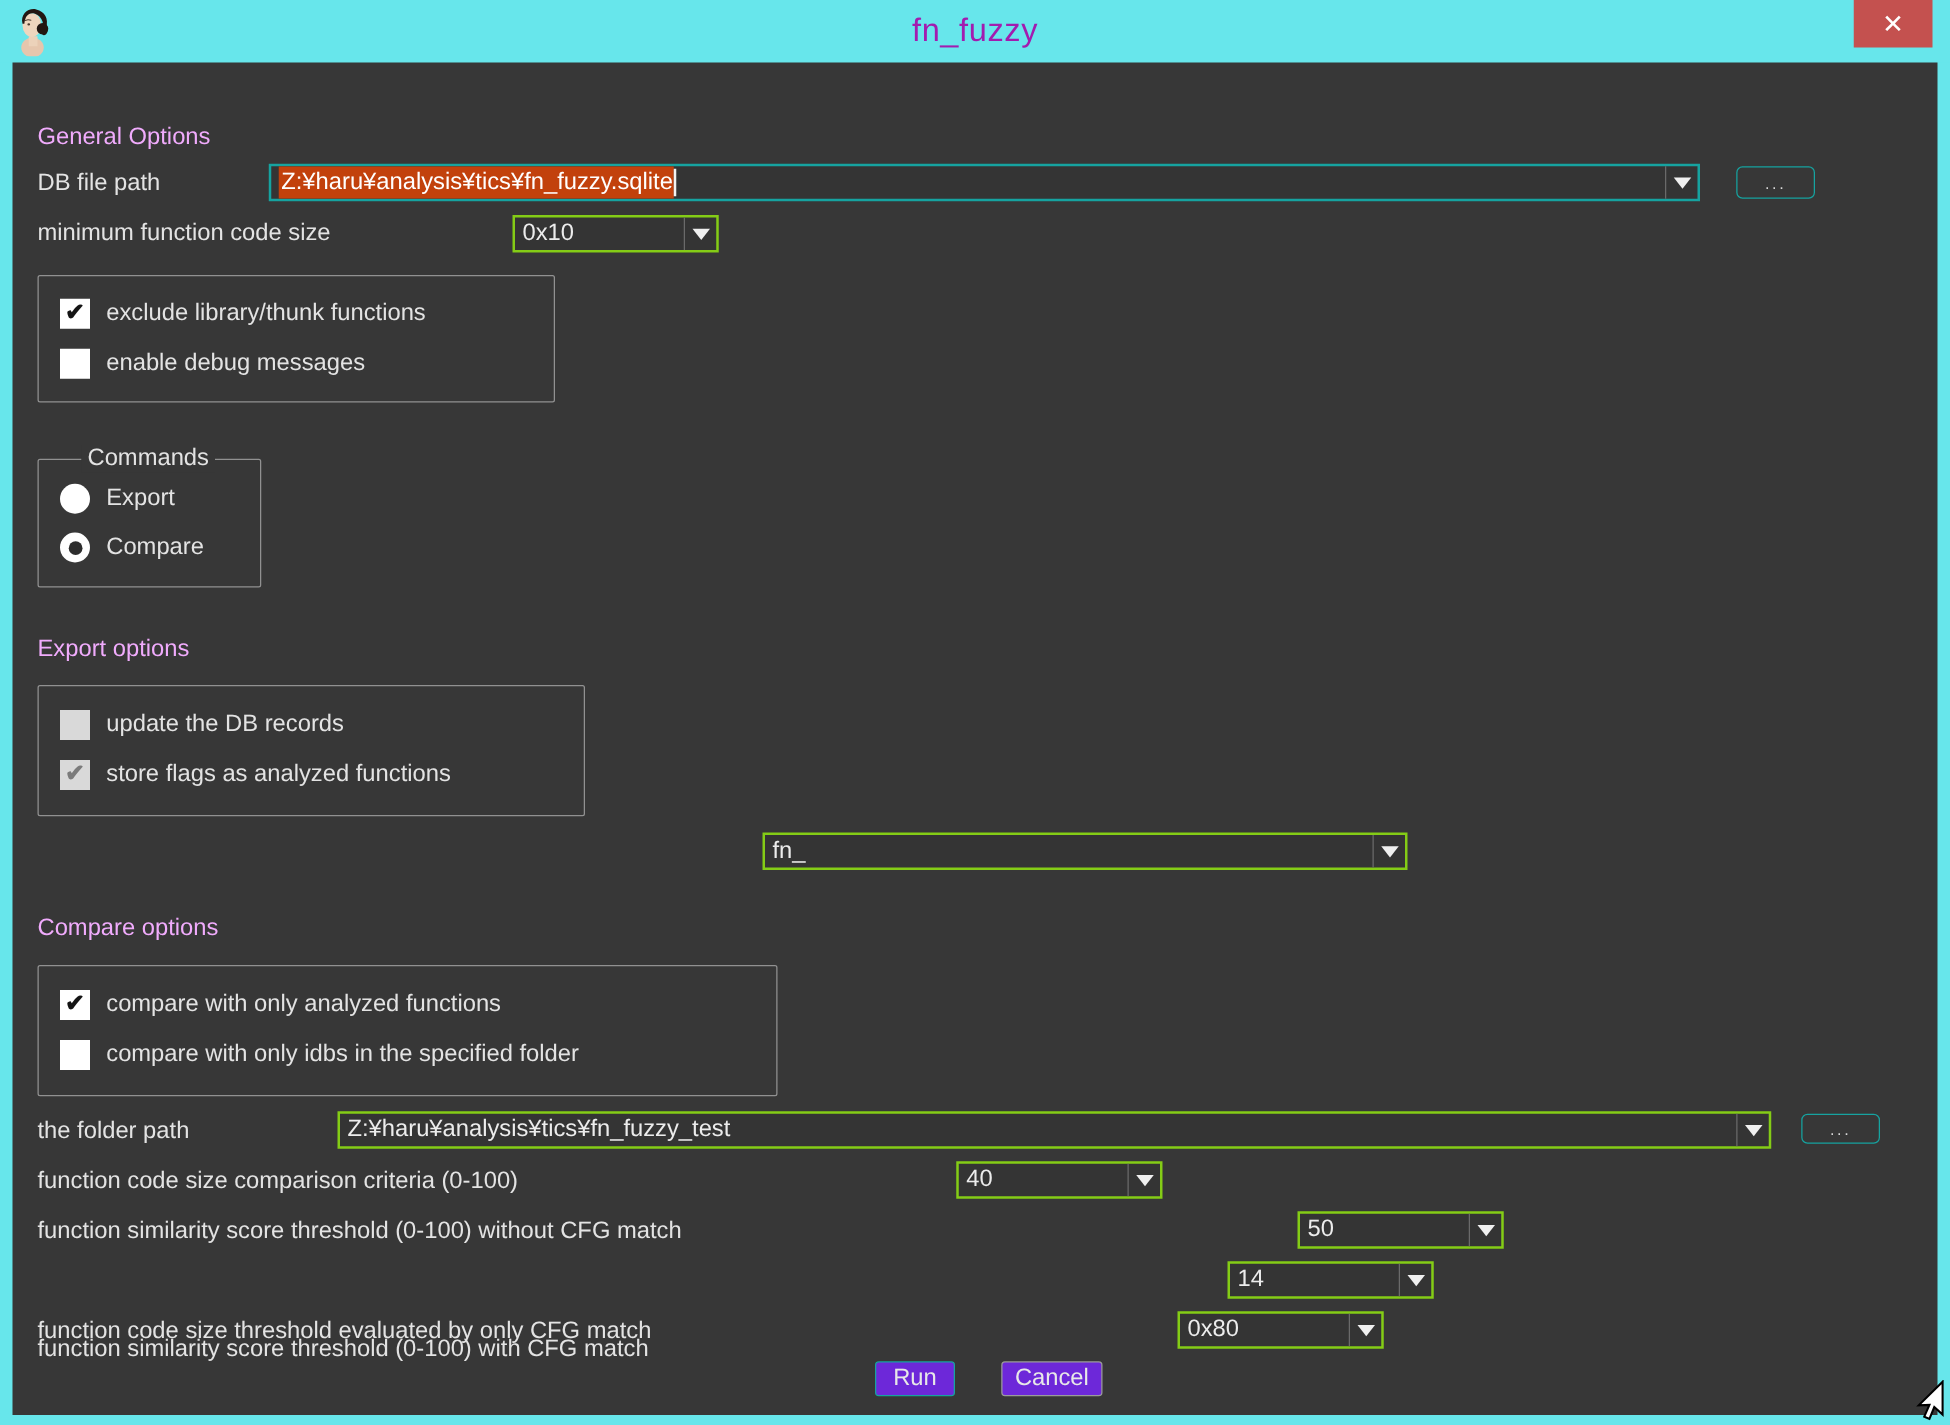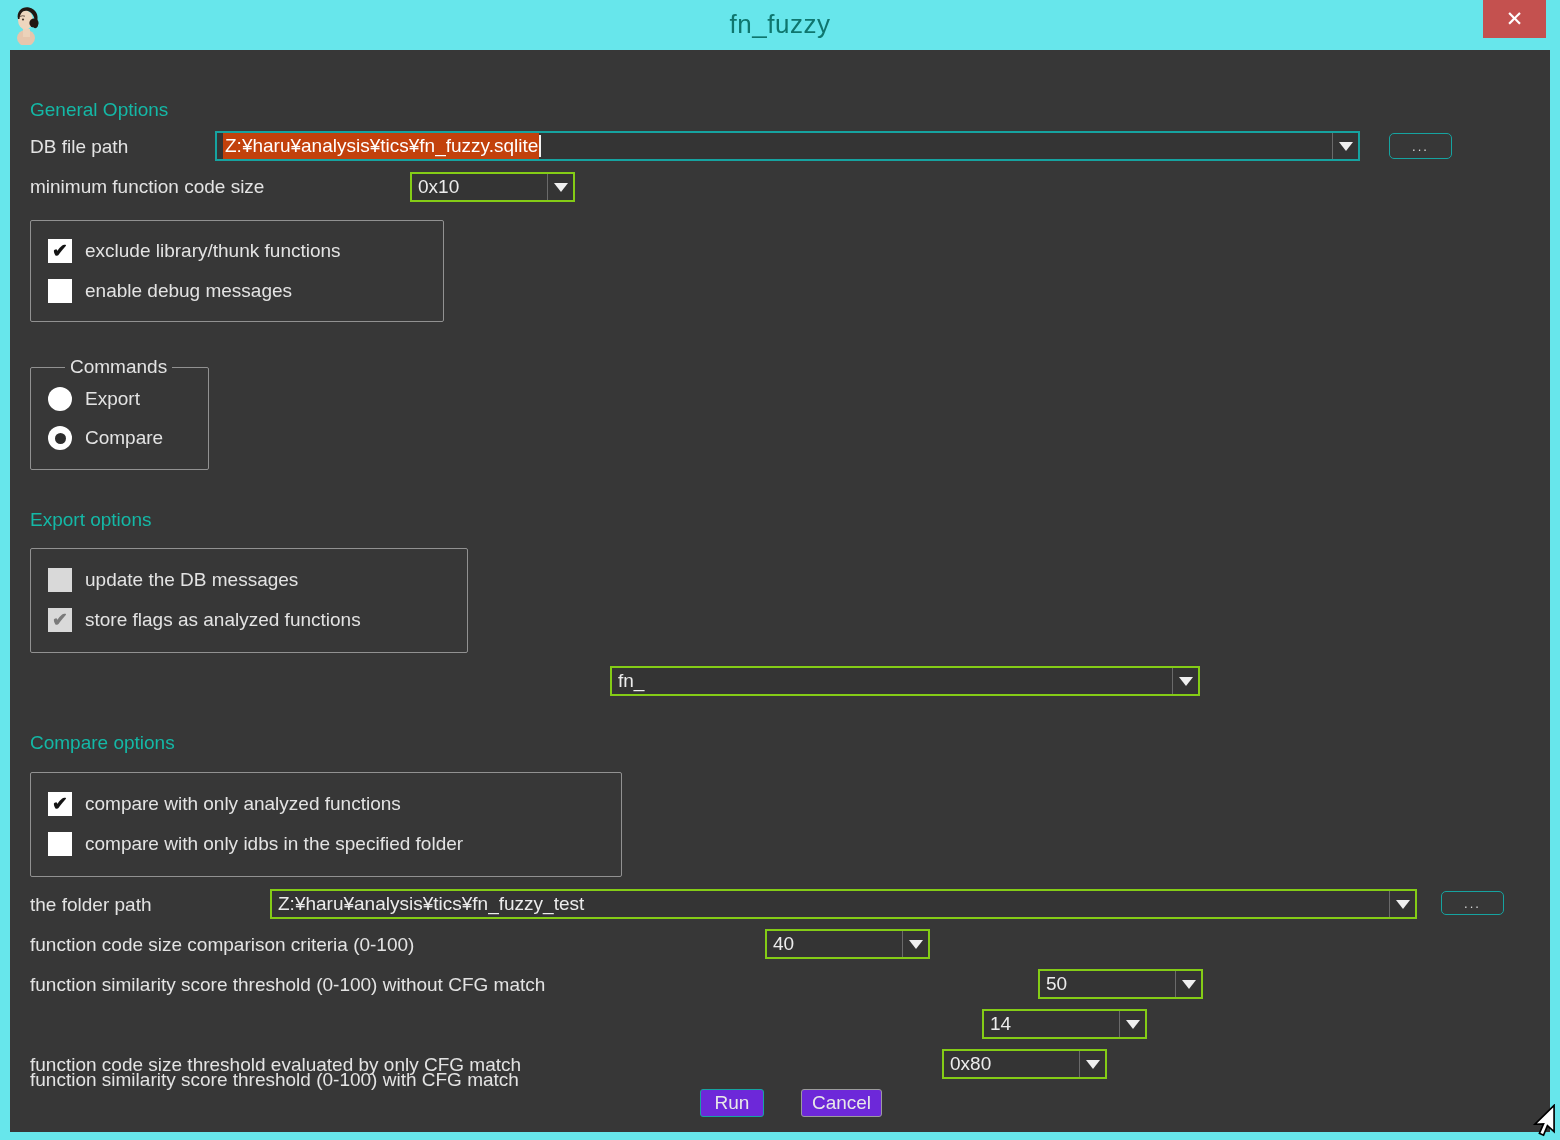--- a/index.html
+++ b/index.html
@@ -4,27 +4,27 @@
 <style>
   html,body { margin:0; padding:0; }
   body {
     width:1560px; height:1140px; position:relative; overflow:hidden;
     background:#67e6eb;
     font-family:"Liberation Sans", sans-serif;
   }
   .titlebar { position:absolute; left:0; top:0; width:1560px; height:50px; background:#67e6eb; }
   .app-icon { position:absolute; left:13px; top:5px; width:30px; height:40px; }
   .win-title { position:absolute; left:0; top:9px; width:100%; text-align:center;
-    font-size:26px; color:#0f766e; letter-spacing:0.5px; }
+    font-size:26px; color:#a21caf; letter-spacing:0.5px; }
   .close-btn { position:absolute; left:1483px; top:0; width:63px; height:38px;
     background:#c4514f; color:#ffffff; font-size:21px; display:flex; align-items:center;
     justify-content:center; cursor:default; }
   .win-body { position:absolute; left:10px; top:50px; width:1540px; height:1082px; background:#373737; }
 
-  .hdr { position:absolute; font-size:19px; color:#14b8a6; white-space:nowrap; }
+  .hdr { position:absolute; font-size:19px; color:#f0abfc; white-space:nowrap; }
   .lbl { position:absolute; font-size:19px; color:#e3e3e3; white-space:nowrap; line-height:24px; }
 
   .combo { position:absolute; background:#343434; border:2px solid #84cc16;
     display:flex; align-items:stretch; box-sizing:border-box; height:30px; }
   .combo .val { flex:1; padding-left:6px; font-size:19px; color:#ececec;
     white-space:nowrap; overflow:hidden; display:flex; align-items:center; }
   .combo .arrow { width:25px; border-left:1px solid #6a6a6a; display:flex;
     align-items:center; justify-content:center; }
   .combo .arrow::after { content:""; width:0; height:0;
     border-left:7px solid transparent; border-right:7px solid transparent;
@@ -106,25 +106,25 @@
   </div>
   <div class="radio" style="left:38px; top:337px;"></div>
   <div class="lbl" style="left:75px; top:337px;">Export</div>
   <div class="radio checked" style="left:38px; top:376px;"></div>
   <div class="lbl" style="left:75px; top:376px;">Compare</div>
 
   <div class="hdr" style="left:20px; top:459px;">Export options</div>
 
   <div class="groupbox" style="left:20px; top:498px; width:438px; height:105px;"></div>
   <div class="checkbox disabled" style="left:38px; top:518px;"></div>
-  <div class="lbl" style="left:75px; top:518px;">update the DB messages</div>
+  <div class="lbl" style="left:75px; top:518px;">update the DB records</div>
   <div class="checkbox disabled checked" style="left:38px; top:558px;"></div>
   <div class="lbl" style="left:75px; top:558px;">store flags as analyzed functions</div>
 
-  <div class="combo" style="left:600px; top:616px; width:590px;gap:29px;">
+  <div class="combo" style="left:600px; top:616px; width:516px;gap:29px;">
     <div class="val">fn_</div>
     <div class="arrow"></div>
   </div>
 
   <div class="hdr" style="left:20px; top:682px;">Compare options</div>
 
   <div class="groupbox" style="left:20px; top:722px; width:592px; height:105px;"></div>
   <div class="checkbox checked" style="left:38px; top:742px;"></div>
   <div class="lbl" style="left:75px; top:742px;">compare with only analyzed functions</div>
   <div class="checkbox" style="left:38px; top:782px;"></div>

